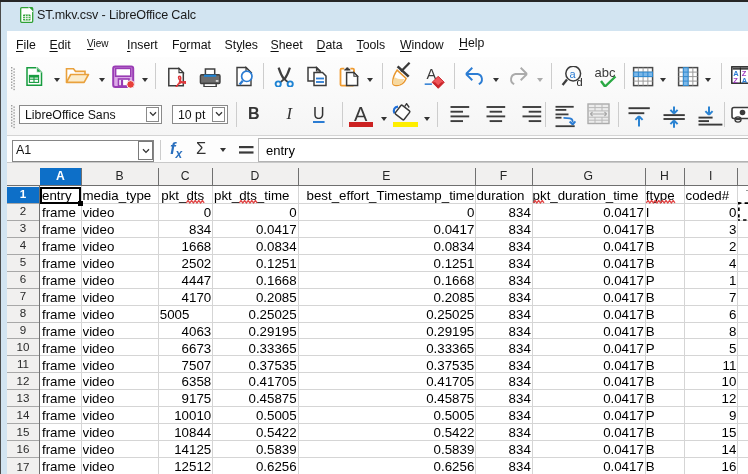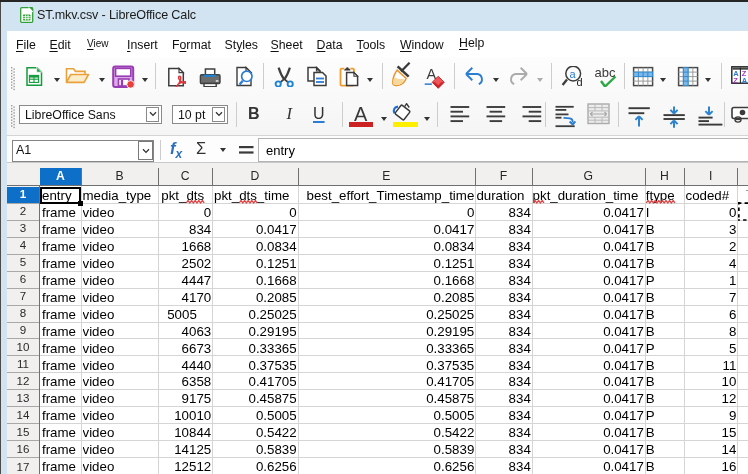--- a/index.html
+++ b/index.html
@@ -487,21 +487,21 @@
 <div class="cell" style="left:82.5px;top:289.70000000000005px;width:74.80000000000001px;height:15px;line-height:15px;text-align:left">video</div>
 <div class="cell" style="left:159.8px;top:289.70000000000005px;width:51.39999999999998px;height:15px;line-height:15px;text-align:right">4170</div>
 <div class="cell" style="left:213.7px;top:289.70000000000005px;width:82.90000000000003px;height:15px;line-height:15px;text-align:right">0.2085</div>
 <div class="cell" style="left:299.1px;top:289.70000000000005px;width:175.2px;height:15px;line-height:15px;text-align:right">0.2085</div>
 <div class="cell" style="left:476.8px;top:289.70000000000005px;width:53.99999999999994px;height:15px;line-height:15px;text-align:right">834</div>
 <div class="cell" style="left:533.3px;top:289.70000000000005px;width:110.5px;height:15px;line-height:15px;text-align:right">0.0417</div>
 <div class="cell" style="left:645.8px;top:289.70000000000005px;width:37.40000000000009px;height:15px;line-height:15px;text-align:left">B</div>
 <div class="cell" style="left:685.7px;top:289.70000000000005px;width:50.59999999999991px;height:15px;line-height:15px;text-align:right">7</div>
 <div class="cell" style="left:42.0px;top:306.65000000000003px;width:38.0px;height:15px;line-height:15px;text-align:left">frame</div>
 <div class="cell" style="left:82.5px;top:306.65000000000003px;width:74.80000000000001px;height:15px;line-height:15px;text-align:left">video</div>
-<div class="cell" style="left:159.8px;top:306.65000000000003px;width:37px;height:15px;line-height:15px;text-align:right">5005</div>
+<div class="cell" style="left:159.8px;top:306.65000000000003px;width:37px;height:15px;line-height:15px;">5005</div>
 <div class="cell" style="left:213.7px;top:306.65000000000003px;width:82.90000000000003px;height:15px;line-height:15px;text-align:right">0.25025</div>
 <div class="cell" style="left:299.1px;top:306.65000000000003px;width:175.2px;height:15px;line-height:15px;text-align:right">0.25025</div>
 <div class="cell" style="left:476.8px;top:306.65000000000003px;width:53.99999999999994px;height:15px;line-height:15px;text-align:right">834</div>
 <div class="cell" style="left:533.3px;top:306.65000000000003px;width:110.5px;height:15px;line-height:15px;text-align:right">0.0417</div>
 <div class="cell" style="left:645.8px;top:306.65000000000003px;width:37.40000000000009px;height:15px;line-height:15px;text-align:left">B</div>
 <div class="cell" style="left:685.7px;top:306.65000000000003px;width:50.59999999999991px;height:15px;line-height:15px;text-align:right">6</div>
 <div class="cell" style="left:42.0px;top:323.6px;width:38.0px;height:15px;line-height:15px;text-align:left">frame</div>
 <div class="cell" style="left:82.5px;top:323.6px;width:74.80000000000001px;height:15px;line-height:15px;text-align:left">video</div>
 <div class="cell" style="left:159.8px;top:323.6px;width:51.39999999999998px;height:15px;line-height:15px;text-align:right">4063</div>
 <div class="cell" style="left:213.7px;top:323.6px;width:82.90000000000003px;height:15px;line-height:15px;text-align:right">0.29195</div>
@@ -514,21 +514,21 @@
 <div class="cell" style="left:82.5px;top:340.55px;width:74.80000000000001px;height:15px;line-height:15px;text-align:left">video</div>
 <div class="cell" style="left:159.8px;top:340.55px;width:51.39999999999998px;height:15px;line-height:15px;text-align:right">6673</div>
 <div class="cell" style="left:213.7px;top:340.55px;width:82.90000000000003px;height:15px;line-height:15px;text-align:right">0.33365</div>
 <div class="cell" style="left:299.1px;top:340.55px;width:175.2px;height:15px;line-height:15px;text-align:right">0.33365</div>
 <div class="cell" style="left:476.8px;top:340.55px;width:53.99999999999994px;height:15px;line-height:15px;text-align:right">834</div>
 <div class="cell" style="left:533.3px;top:340.55px;width:110.5px;height:15px;line-height:15px;text-align:right">0.0417</div>
 <div class="cell" style="left:645.8px;top:340.55px;width:37.40000000000009px;height:15px;line-height:15px;text-align:left">P</div>
 <div class="cell" style="left:685.7px;top:340.55px;width:50.59999999999991px;height:15px;line-height:15px;text-align:right">5</div>
 <div class="cell" style="left:42.0px;top:357.5px;width:38.0px;height:15px;line-height:15px;text-align:left">frame</div>
 <div class="cell" style="left:82.5px;top:357.5px;width:74.80000000000001px;height:15px;line-height:15px;text-align:left">video</div>
-<div class="cell" style="left:159.8px;top:357.5px;width:51.39999999999998px;height:15px;line-height:15px;text-align:right">4440</div>
+<div class="cell" style="left:159.8px;top:357.5px;width:51.39999999999998px;height:15px;line-height:15px;text-align:right">7507</div>
 <div class="cell" style="left:213.7px;top:357.5px;width:82.90000000000003px;height:15px;line-height:15px;text-align:right">0.37535</div>
 <div class="cell" style="left:299.1px;top:357.5px;width:175.2px;height:15px;line-height:15px;text-align:right">0.37535</div>
 <div class="cell" style="left:476.8px;top:357.5px;width:53.99999999999994px;height:15px;line-height:15px;text-align:right">834</div>
 <div class="cell" style="left:533.3px;top:357.5px;width:110.5px;height:15px;line-height:15px;text-align:right">0.0417</div>
 <div class="cell" style="left:645.8px;top:357.5px;width:37.40000000000009px;height:15px;line-height:15px;text-align:left">B</div>
 <div class="cell" style="left:685.7px;top:357.5px;width:50.59999999999991px;height:15px;line-height:15px;text-align:right">11</div>
 <div class="cell" style="left:42.0px;top:374.45000000000005px;width:38.0px;height:15px;line-height:15px;text-align:left">frame</div>
 <div class="cell" style="left:82.5px;top:374.45000000000005px;width:74.80000000000001px;height:15px;line-height:15px;text-align:left">video</div>
 <div class="cell" style="left:159.8px;top:374.45000000000005px;width:51.39999999999998px;height:15px;line-height:15px;text-align:right">6358</div>
 <div class="cell" style="left:213.7px;top:374.45000000000005px;width:82.90000000000003px;height:15px;line-height:15px;text-align:right">0.41705</div>

